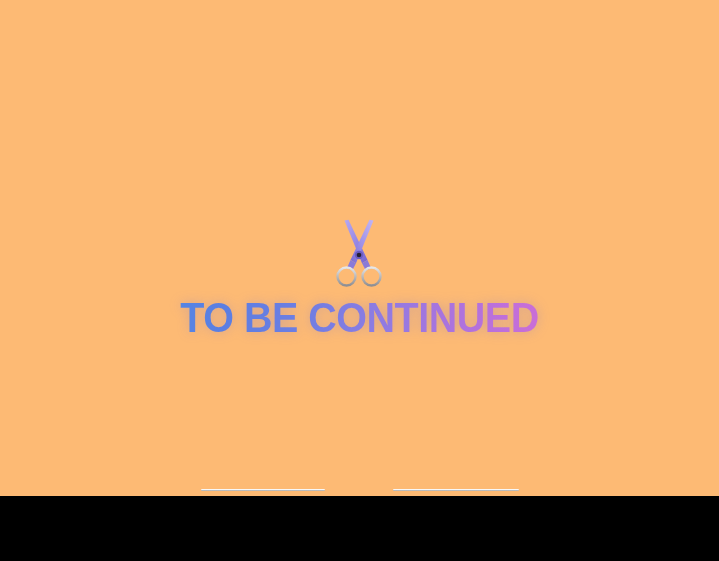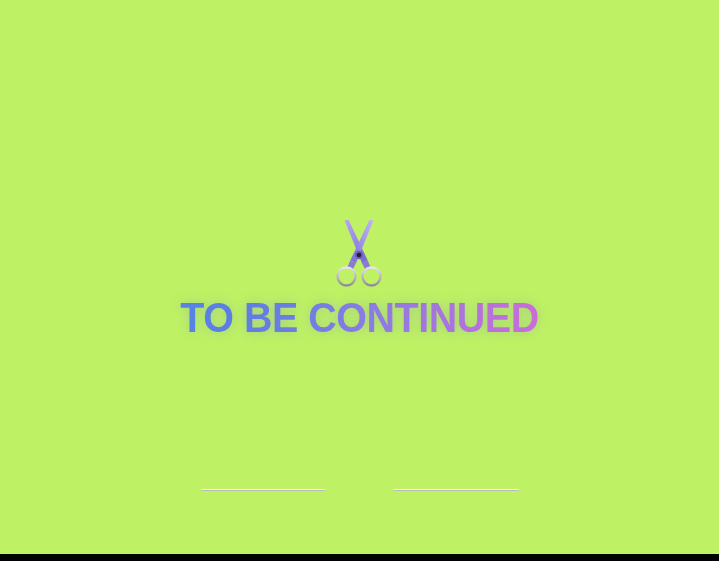--- a/index.html
+++ b/index.html
@@ -13,22 +13,22 @@
     height: 561px;
     overflow: hidden;
     font-family: "Liberation Sans", sans-serif;
     position: relative;
   }
 
   #stage {
     position: absolute;
     inset: 0;
     width: 719px;
-    height: 554px;
-    background: #bef264;
+    height: 496px;
+    background: #fdba74;
   }
 
   
   .cut-row {
     position: absolute;
     left: 0;
     top: 212px;
     width: 719px;
     height: 78px;
   }

